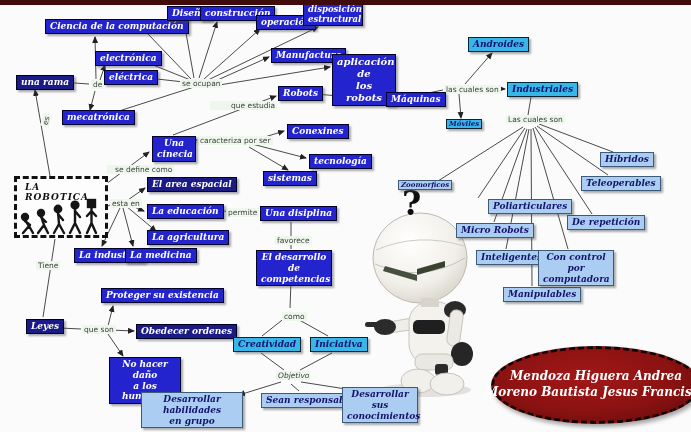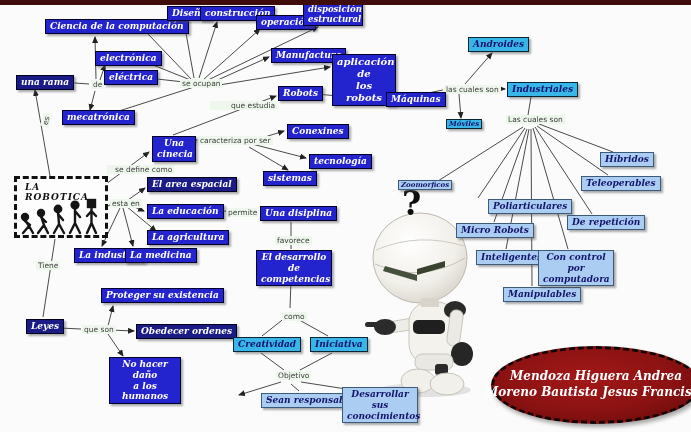--- a/index.html
+++ b/index.html
@@ -203,29 +203,31 @@
     <div class="node lightblue" style="left: 476px; top: 250px;">Inteligentes</div>
     <div class="node lightblue" style="left: 503px; top: 287px;">Manipulables</div>
     <div class="node lightblue multi" style="left: 538px; top: 250px; width: 66px;">Con control por
 computadora</div>
     <div class="node lightblue" style="left: 567px; top: 215px;">De repetición</div>
     <div class="node lightblue" style="left: 581px; top: 176px;">Teleoperables</div>
     <div class="node lightblue" style="left: 600px; top: 152px;">Híbridos</div>
     <div class="node lightblue" style="left: 261px; top: 393px;">Sean responsables</div>
     <div class="node lightblue multi" style="left: 342px; top: 387px; width: 66px;">Desarrollar sus
 conocimientos</div>
+    <div class="node lightblue multi" style="left: 141px; top: 392px; width: 92px;">Desarrollar habilidades
+en grupo</div>
     <span class="linklabel" style="left: 91px; top: 80px;">de</span>
     <span class="linklabel" style="left: 180px; top: 79px;">se ocupan</span>
     <span class="linklabel" style="left: 210px; top: 101px; padding-left: 21px;">que estudia</span>
     <span class="linklabel" style="left: 341px; top: 89px;">que son</span>
     <span class="linklabel" style="left: 444px; top: 85px;">las cuales son</span>
     <span class="linklabel" style="left: 506px; top: 115px;">Las cuales son</span>
     <span class="linklabel" style="left: 187px; top: 136px;">se caracteriza por ser</span>
     <span class="linklabel" style="left: 107px; top: 165px; padding-left: 8px;">se define como</span>
     <span class="linklabel" style="left: 110px; top: 199px;">esta en</span>
     <span class="linklabel" style="left: 226px; top: 208px;">permite</span>
     <span class="linklabel" style="left: 275px; top: 236px;">favorece</span>
     <span class="linklabel" style="left: 282px; top: 312px;">como</span>
-    <span class="linklabel" style="left: 276px; top: 371px;">Objetivo</span>
+    <span class="linklabel" style="left: 276px; top: 371px; font-style: italic;">Objetivo</span>
     <span class="linklabel" style="left: 82px; top: 325px;">que son</span>
     <span class="linklabel" style="left: 36px; top: 261px;">Tiene</span>
     <span class="linklabel" style="left: 40px; top: 116px; transform: rotate(-72deg);">es</span>
   </div>
 
 </body></html>

